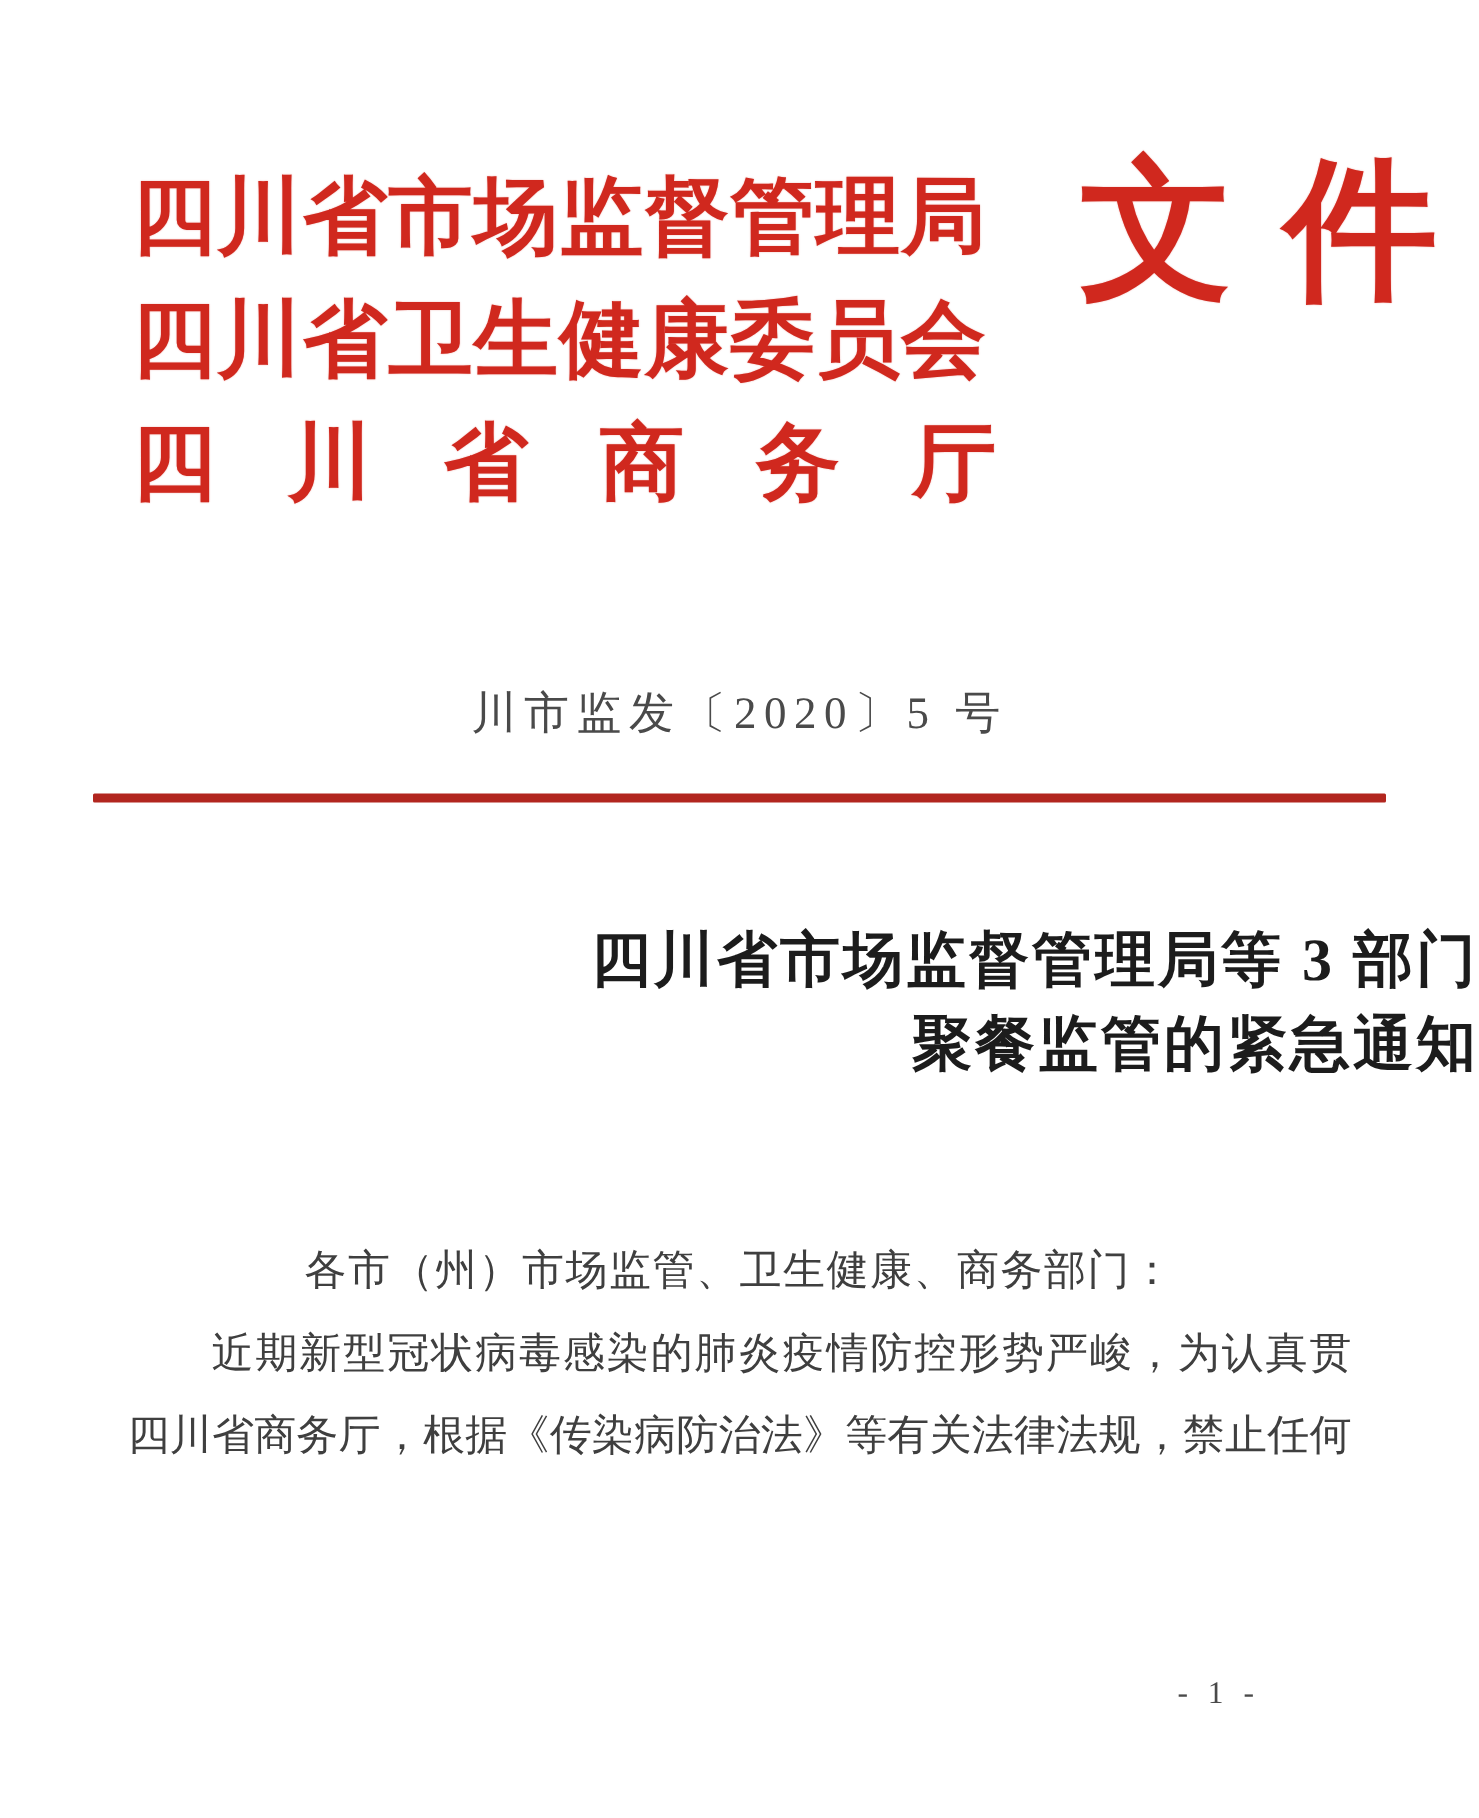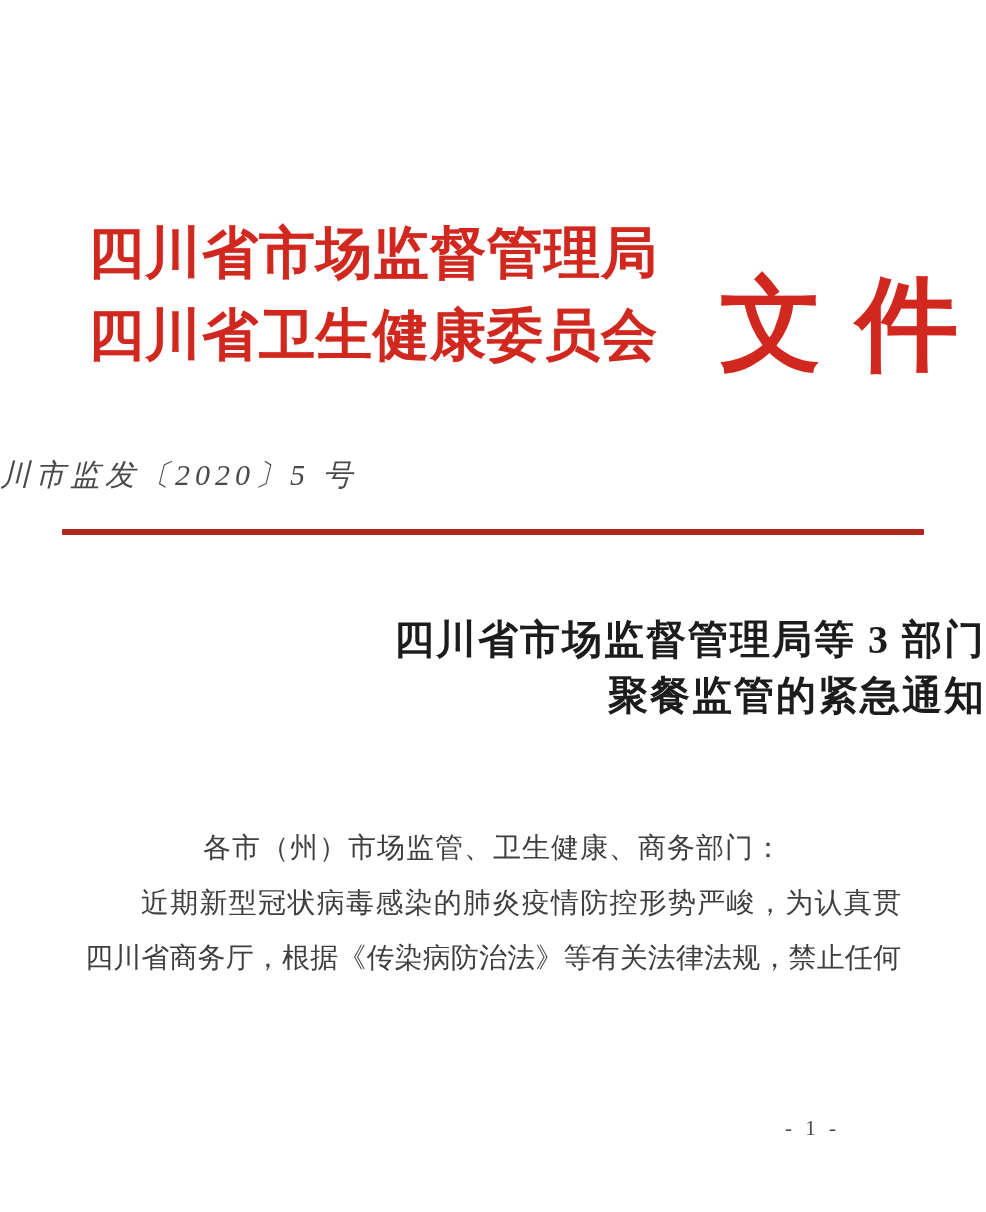--- a/index.html
+++ b/index.html
@@ -12,27 +12,27 @@
     width: 986px;
     height: 1212px;
     background: var(--page-bg, #ffffff);
     overflow: hidden;
     font-family: "Liberation Serif", "DejaVu Serif", serif;
   }
 
   
   .letterhead {
     position: absolute;
-    top: 120px;
+    top: 104px;
     left: 88px;
     right: 28px;
     height: 256px;
     display: flex;
     justify-content: space-between;
-    align-items: flex-end;
+    align-items: flex-start;
   }
   .agency-col {
     width: 576px;
   }
   .agency-line {
     width: 576px;
     font-size: 56px;
     line-height: 82px;
     font-weight: bold;
     color: var(--header-red, #d0281e);
@@ -56,25 +56,24 @@
     white-space: nowrap;
     text-shadow: 0 0 1px rgba(208, 40, 30, 0.45);
   }
 
   
   .doc-number {
     position: absolute;
     top: 455px;
     left: 0;
     width: 100%;
-    text-align: left;
+    text-align: center;
     font-size: 30px;
     letter-spacing: 5px;
     color: var(--faded-ink, #4a4a4a);
-    font-style: italic;
   }
 
   
   .divider {
     position: absolute;
     top: 529px;
     left: 62px;
     width: 862px;
     height: 6px;
     background: var(--divider-red, #b2261f);
@@ -131,20 +130,21 @@
 </style>
 </head>
 <body>
 
 <div class="page">
 
   <div class="letterhead">
     <div class="agency-col">
       <div class="agency-line">四川省市场监督管理局</div>
       <div class="agency-line">四川省卫生健康委员会</div>
+      <div class="agency-line agency-line--spread">四川省商务厅</div>
     </div>
     <div class="doc-label">文件</div>
   </div>
 
   <div class="doc-number">川市监发〔2020〕5 号</div>
 
   <div class="divider"></div>
 
   <div class="title-block">
     <div class="title-line">四川省市场监督管理局等 3 部门</div>

